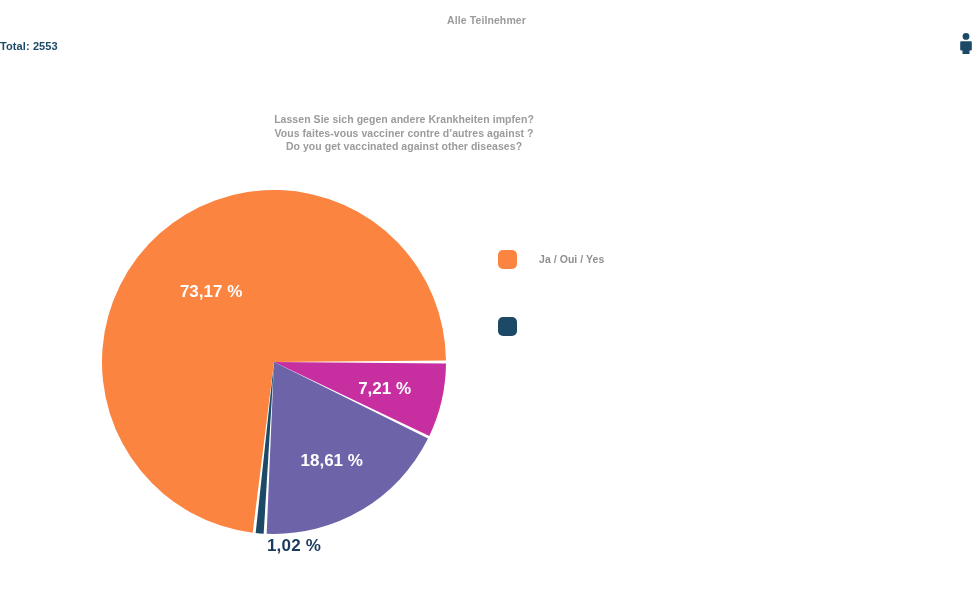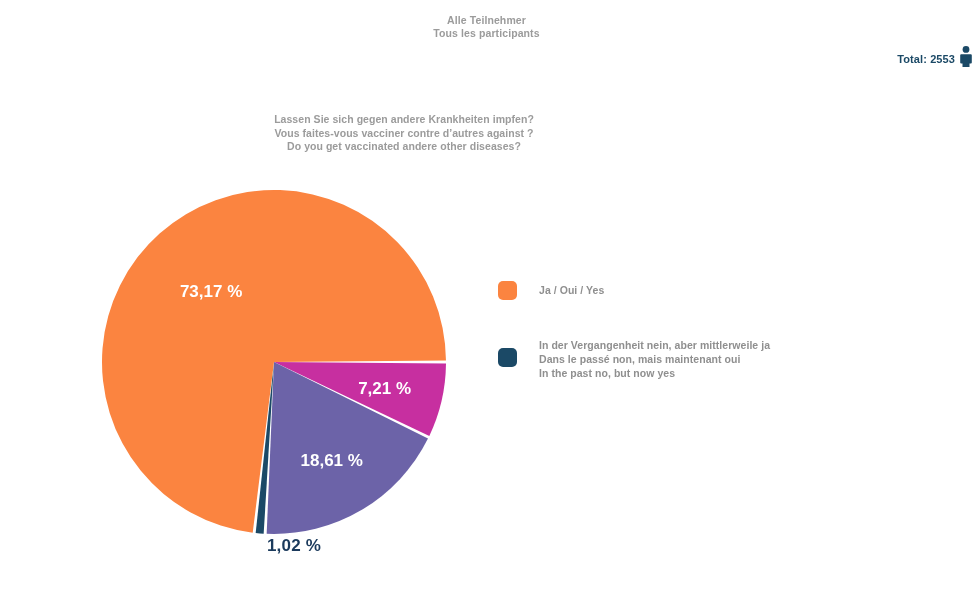--- a/index.html
+++ b/index.html
@@ -27,21 +27,21 @@
     color: #9b9b9b;
     font-size: 10.5px;
     font-weight: bold;
     line-height: 13px;
     letter-spacing: 0.1px;
   }
   #total-row {
     margin-top: 8px;
     display: flex;
     align-items: center;
-    justify-content: flex-end;
+    justify-content: space-between;
     gap: 4px;
     height: 22px;
   }
   #total-label {
     color: #1b4966;
     font-size: 11px;
     font-weight: bold;
     letter-spacing: 0.1px;
   }
   #person-icon {
@@ -97,21 +97,20 @@
   #legend {
     position: absolute;
     left: 498px;
     top: 250px;
     width: 420px;
   }
   .legend-item {
     display: flex;
     align-items: flex-start;
     margin-bottom: 24px;
-    margin-top: 31px;
   }
   .legend-item.tall {
     margin-bottom: 22px;
   }
   .legend-swatch {
     width: 19px;
     height: 19px;
     border-radius: 5px;
     flex: 0 0 auto;
     margin-right: 22px;
@@ -126,36 +125,35 @@
   }
   .legend-text div {
     white-space: nowrap;
   }
 </style>
 </head>
 <body>
 
 <div id="header-block">
   <div class="audience-line" style="color: rgb(155, 155, 155);">Alle Teilnehmer</div>
-  <div class="audience-line" style="color: rgb(155, 155, 155);">Tous les participants</div>
   <div id="total-row">
     <span id="total-label">Total: 2553</span>
     <span id="person-icon">
       <svg width="14" height="22" viewBox="0 0 14 22" xmlns="http://www.w3.org/2000/svg">
         <circle cx="7" cy="3.4" r="3.4" fill="#1b4966"></circle>
         <path d="M2.2 8.2 h9.6 a1 1 0 0 1 1 1 v7.3 a0.9 0.9 0 0 1 -0.9 0.9 h-1.4 v3.7 h-7 v-3.7 h-1.4 a0.9 0.9 0 0 1 -0.9 -0.9 v-7.3 a1 1 0 0 1 1 -1 z" fill="#1b4966"></path>
       </svg>
     </span>
   </div>
 </div>
 
 <div id="question-block">
   <div class="question-line">Lassen Sie sich gegen andere Krankheiten impfen?</div>
   <div class="question-line">Vous faites-vous vacciner contre d’autres against ?</div>
-  <div class="question-line">Do you get vaccinated andere other diseases?</div>
+  <div class="question-line">Do you get vaccinated against other diseases?</div>
 </div>
 
 <div id="pie-wrap">
   <svg id="pie-svg" width="360" height="360" viewBox="0 0 360 360" xmlns="http://www.w3.org/2000/svg">
     <g id="pie-slices">
         <path d="M 178 178 L 349.99 179.50 A 172 172 0 0 1 333.30 251.92 Z" fill="#c72fa0"></path>
         <path d="M 178 178 L 331.99 254.62 A 172 172 0 0 1 170.67 349.84 Z" fill="#6c63a8"></path>
         <path d="M 178 178 L 167.67 349.69 A 172 172 0 0 1 159.68 349.02 Z" fill="#1b4966"></path>
         <path d="M 178 178 L 156.70 348.68 A 172 172 0 1 1 349.99 176.50 Z" fill="#fb8440"></path>
       </g>
@@ -170,19 +168,14 @@
 
 <div id="legend">
   <div class="legend-item">
     <span class="legend-swatch" style="background: rgb(251, 132, 64);"></span>
     <span class="legend-text">
       <div>Ja / Oui / Yes</div>
     </span>
   </div>
   <div class="legend-item tall" style="margin-top:36px;">
     <span class="legend-swatch" style="margin-top: 12px; background: rgb(27, 73, 102);"></span>
-    <span class="legend-text">
-      <div>In der Vergangenheit nein, aber mittlerweile ja</div>
-      <div>Dans le passé non, mais maintenant oui</div>
-      <div>In the past no, but now yes</div>
-    </span>
   </div>
 </div>
 
 </body></html>

